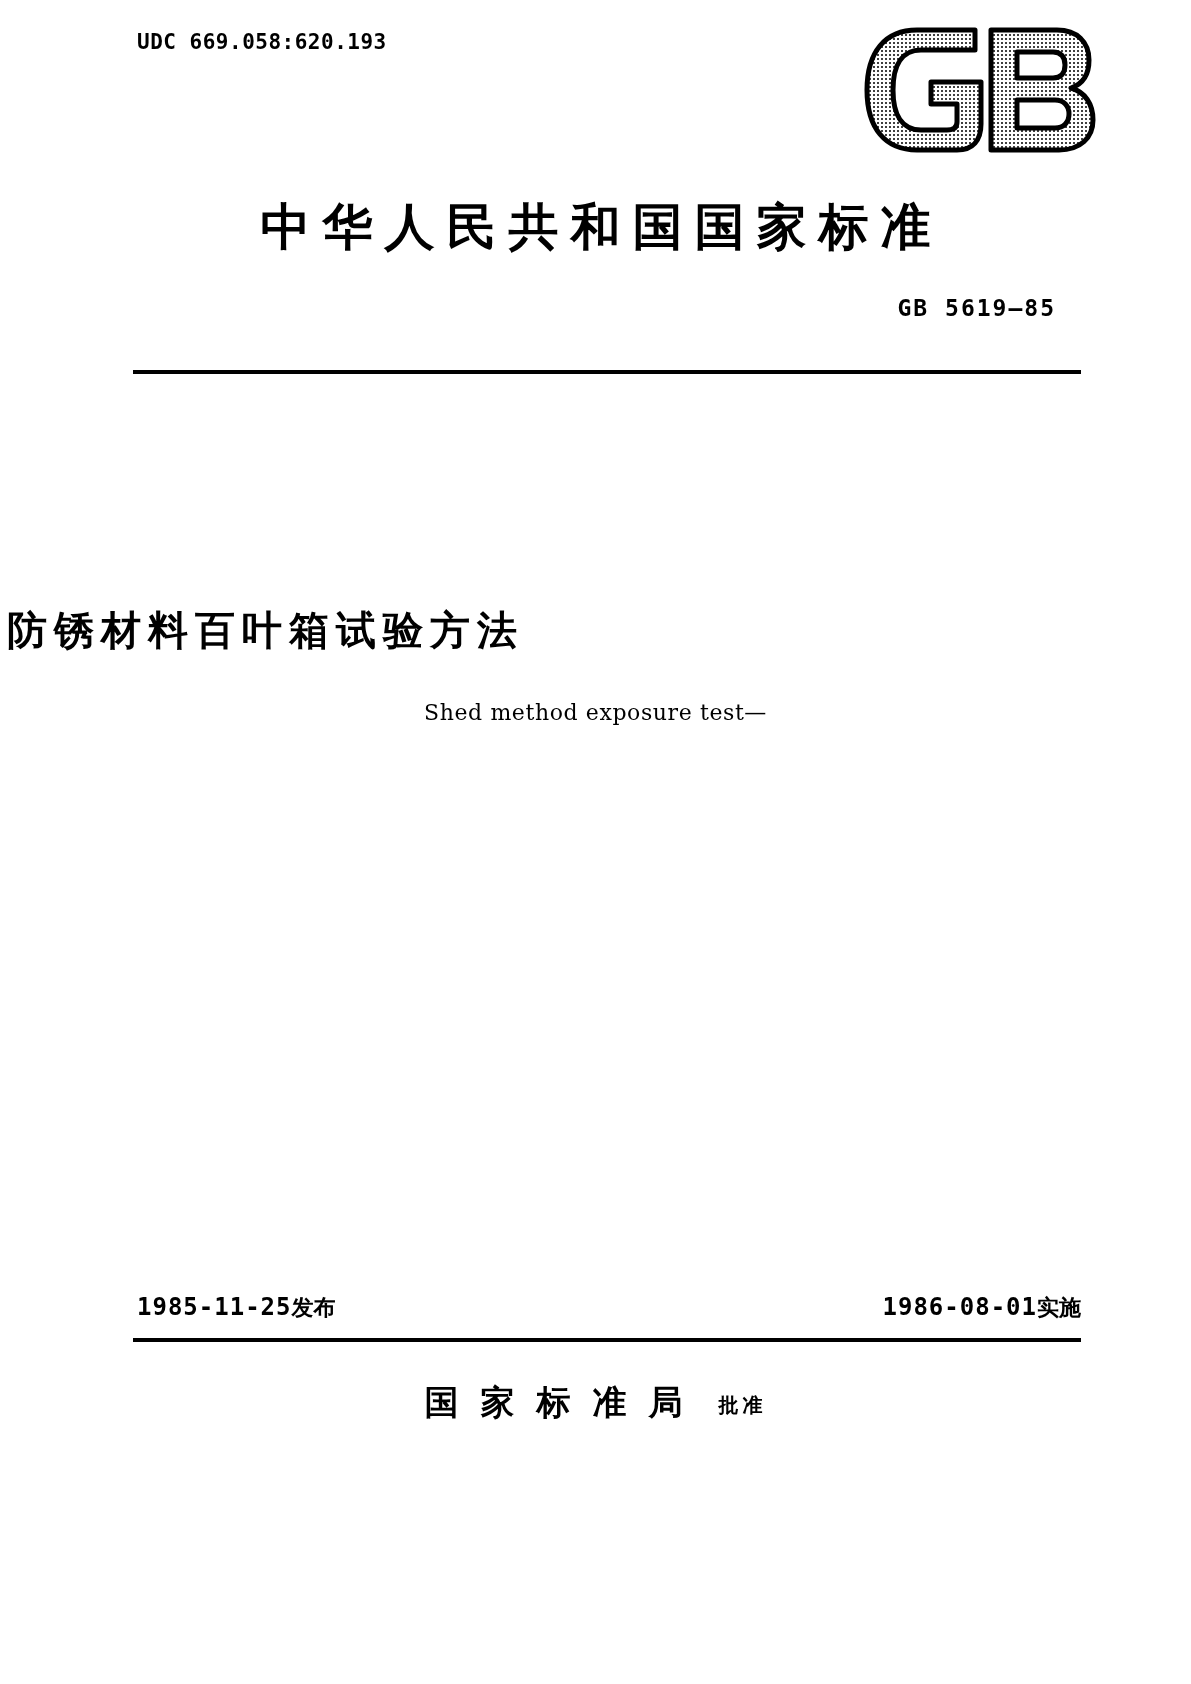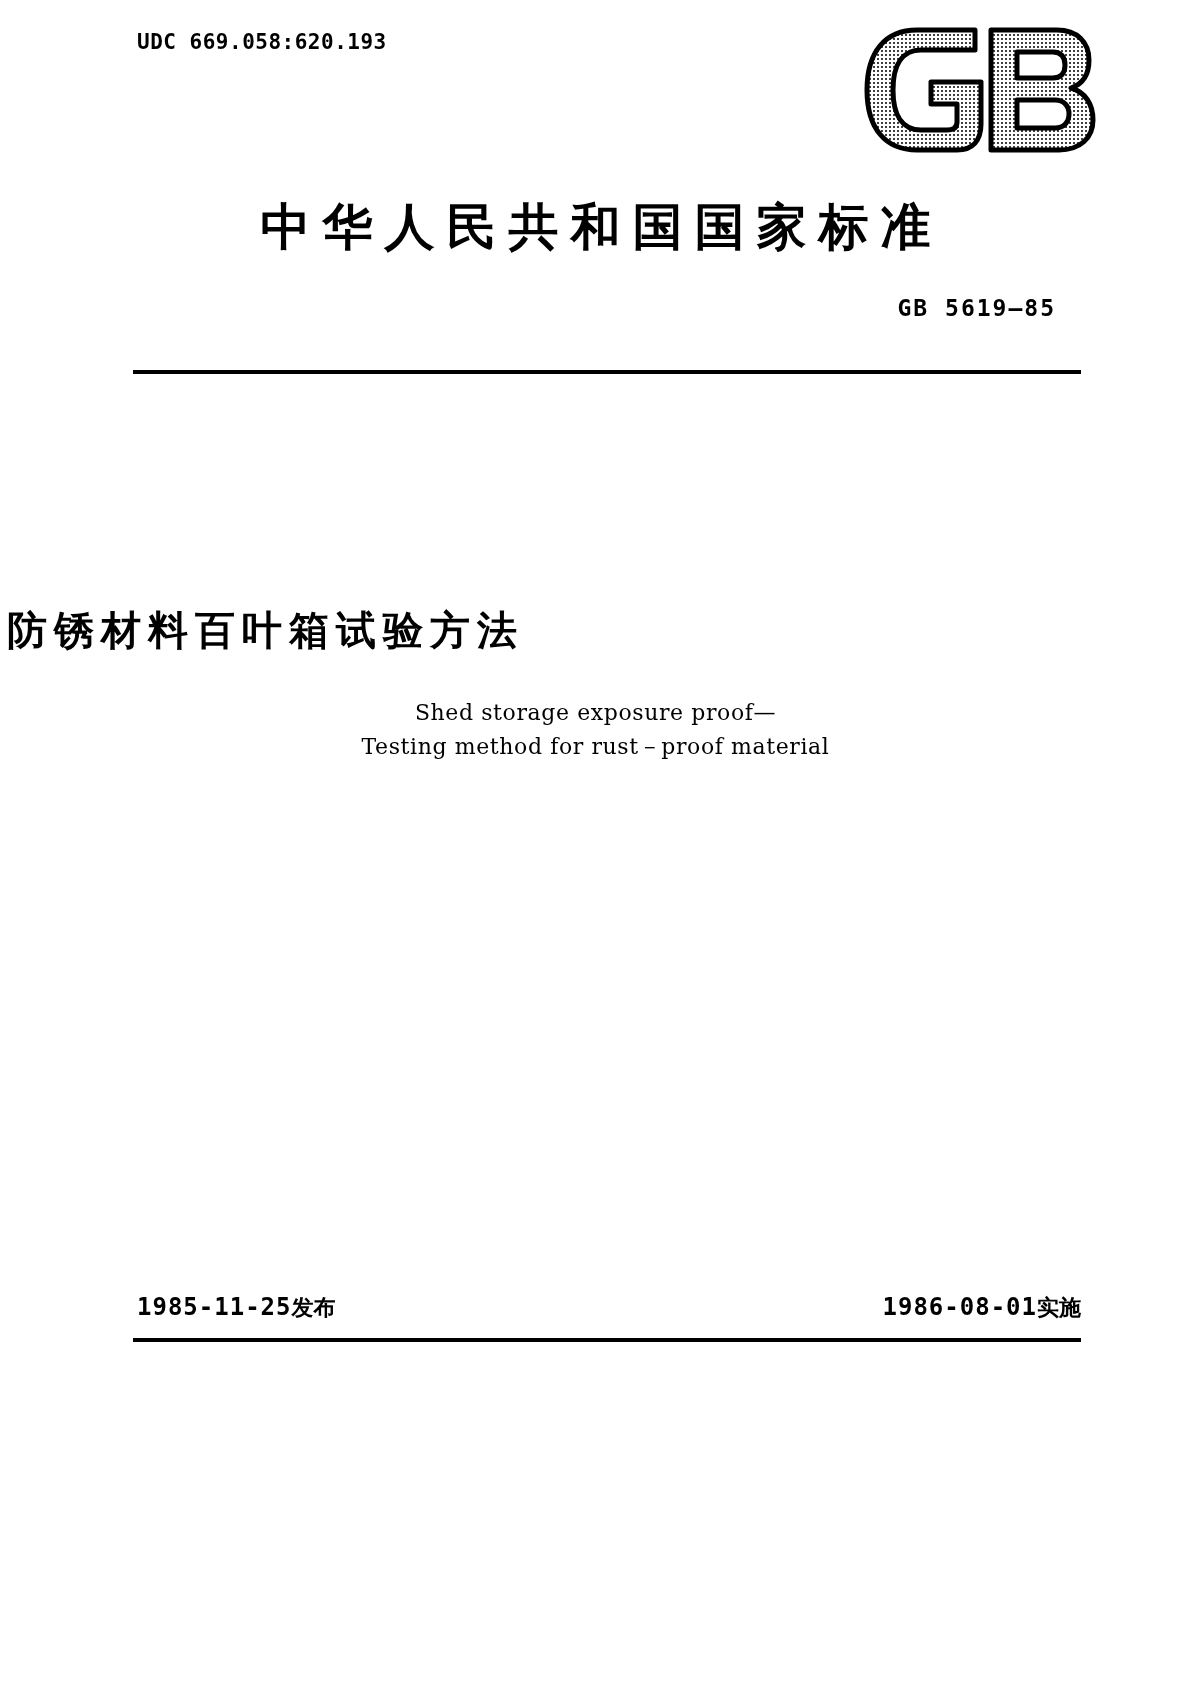--- a/index.html
+++ b/index.html
@@ -193,28 +193,30 @@
 
   <div class="cn-title">中华人民共和国国家标准</div>
 
   <div class="std-no">GB 5619—85</div>
 
   <div class="rule-top"></div>
 
   <div class="doc-title-cn">防锈材料百叶箱试验方法</div>
 
   <div class="doc-title-en">
-    <div>Shed storage exposure proof—</div>
-    <div>Testing method for rust－proof material</div>
+    <div>Shed method exposure test—</div>
   </div>
 
   <div class="issue-date">
     <span>1985-11-25</span><span class="date-cn">发布</span>
   </div>
 
   <div class="impl-date">
     <span>1986-08-01</span><span class="date-cn">实施</span>
   </div>
 
   <div class="rule-bottom"></div>
 
+  <div class="publisher">
+    <span class="org">国家标准局</span><span class="approve">批准</span>
+  </div>
 
 </div>
 
 </body></html>

